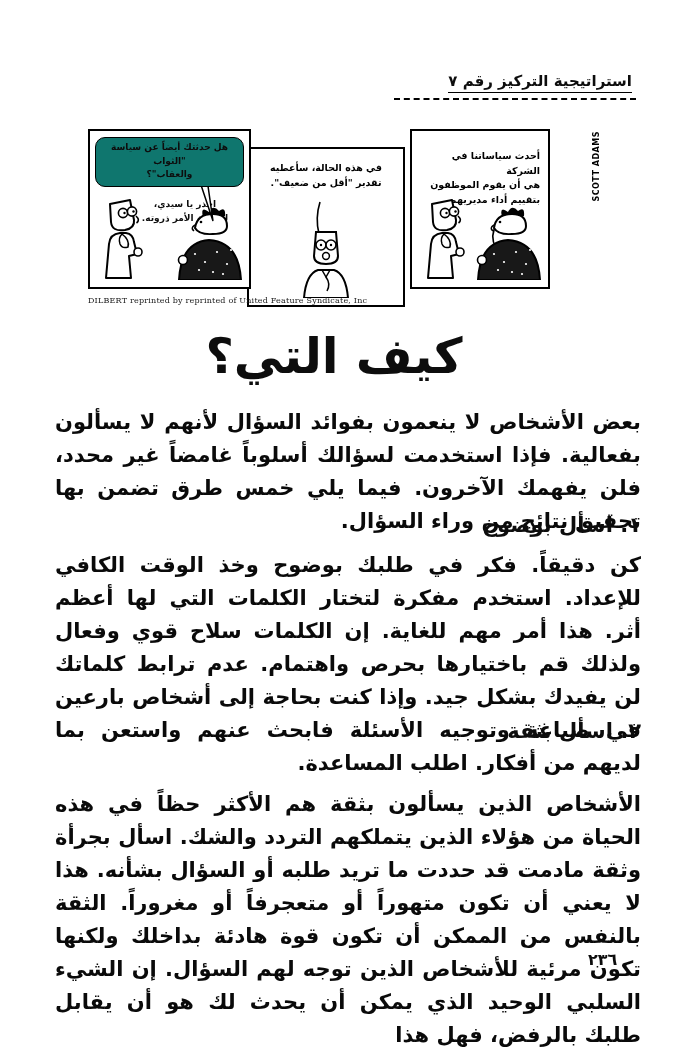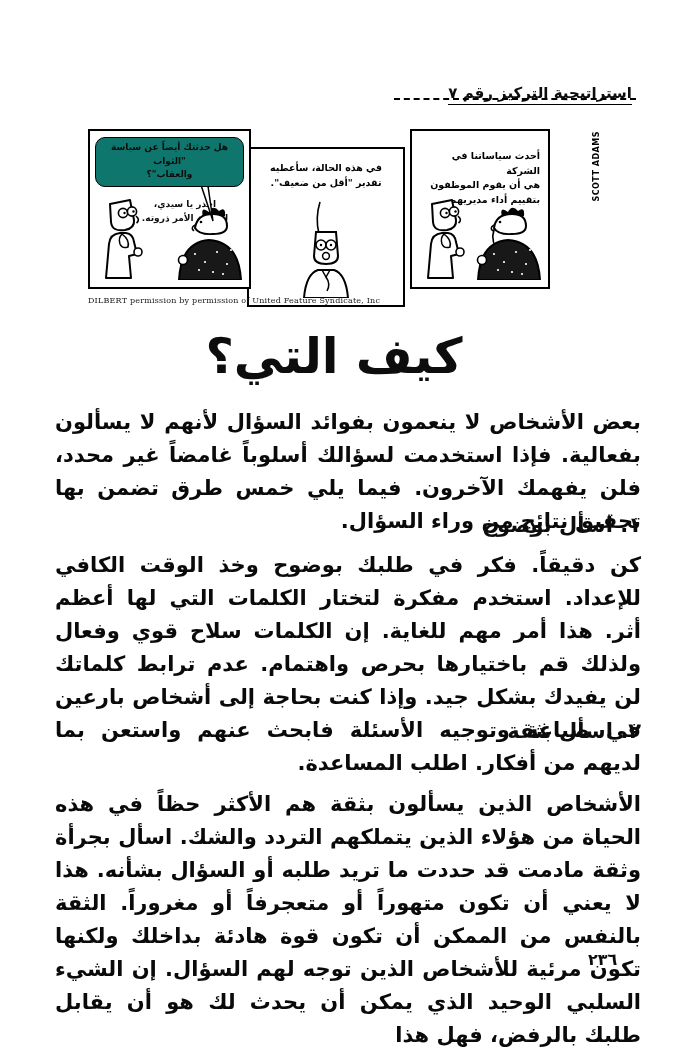--- a/index.html
+++ b/index.html
@@ -10,21 +10,21 @@
     position: relative;
     width: 698px; height: 1064px;
     margin: 0 auto;
     background: #ffffff;
     color: #0d0d0d;
     overflow: hidden;
   }
 
   
   .running-head {
-    position: absolute; top: 84px; right: 66px;
+    position: absolute; top: 72px; right: 66px;
     font-size: 15px; font-weight: bold;
     direction: rtl;
     border-bottom: 1.5px solid #000;
     padding-bottom: 2px;
     margin-left: 36px;
   }
   .running-head-rule {
     position: absolute; top: 98px; right: 62px;
     width: 242px; height: 0;
     border-top: 2px dashed #000;
@@ -243,21 +243,21 @@
               <circle cx="58" cy="48" r="1.1"></circle>
           </g>
           <circle cx="10" cy="58" r="4.5" fill="#fff" stroke="#000" stroke-width="1.6"></circle>
         </svg>
       </span>
     </div>
 
     <div class="strip-credit">SCOTT ADAMS</div>
   </div>
 
-  <div class="strip-caption">DILBERT permission by permission of United Feature Syndicate, Inc</div>
+  <div class="strip-caption">DILBERT reprinted by reprinted of United Feature Syndicate, Inc</div>
 
   <h1 class="article-title">كيف التي؟</h1>
 
   <p class="body-text intro">بعض الأشخاص لا ينعمون بفوائد السؤال لأنهم لا يسألون بفعالية. فإذا استخدمت لسؤالك أسلوباً غامضاً غير محدد، فلن يفهمك الآخرون. فيما يلي خمس طرق تضمن بها تحقيق نتائج من وراء السؤال.</p>
 
   <h2 class="section-heading heading-1">١. اسأل بوضوح</h2>
   <p class="body-text body-1">كن دقيقاً. فكر في طلبك بوضوح وخذ الوقت الكافي للإعداد. استخدم مفكرة لتختار الكلمات التي لها أعظم أثر. هذا أمر مهم للغاية. إن الكلمات سلاح قوي وفعال ولذلك قم باختيارها بحرص واهتمام. عدم ترابط كلماتك لن يفيدك بشكل جيد. وإذا كنت بحاجة إلى أشخاص بارعين في صياغة وتوجيه الأسئلة فابحث عنهم واستعن بما لديهم من أفكار. اطلب المساعدة.</p>
 
   <h2 class="section-heading heading-2">٢. اسأل بثقة</h2>
   <p class="body-text body-2">الأشخاص الذين يسألون بثقة هم الأكثر حظاً في هذه الحياة من هؤلاء الذين يتملكهم التردد والشك. اسأل بجرأة وثقة مادمت قد حددت ما تريد طلبه أو السؤال بشأنه. هذا لا يعني أن تكون متهوراً أو متعجرفاً أو مغروراً. الثقة بالنفس من الممكن أن تكون قوة هادئة بداخلك ولكنها تكون مرئية للأشخاص الذين توجه لهم السؤال. إن الشيء السلبي الوحيد الذي يمكن أن يحدث لك هو أن يقابل طلبك بالرفض، فهل هذا</p>

